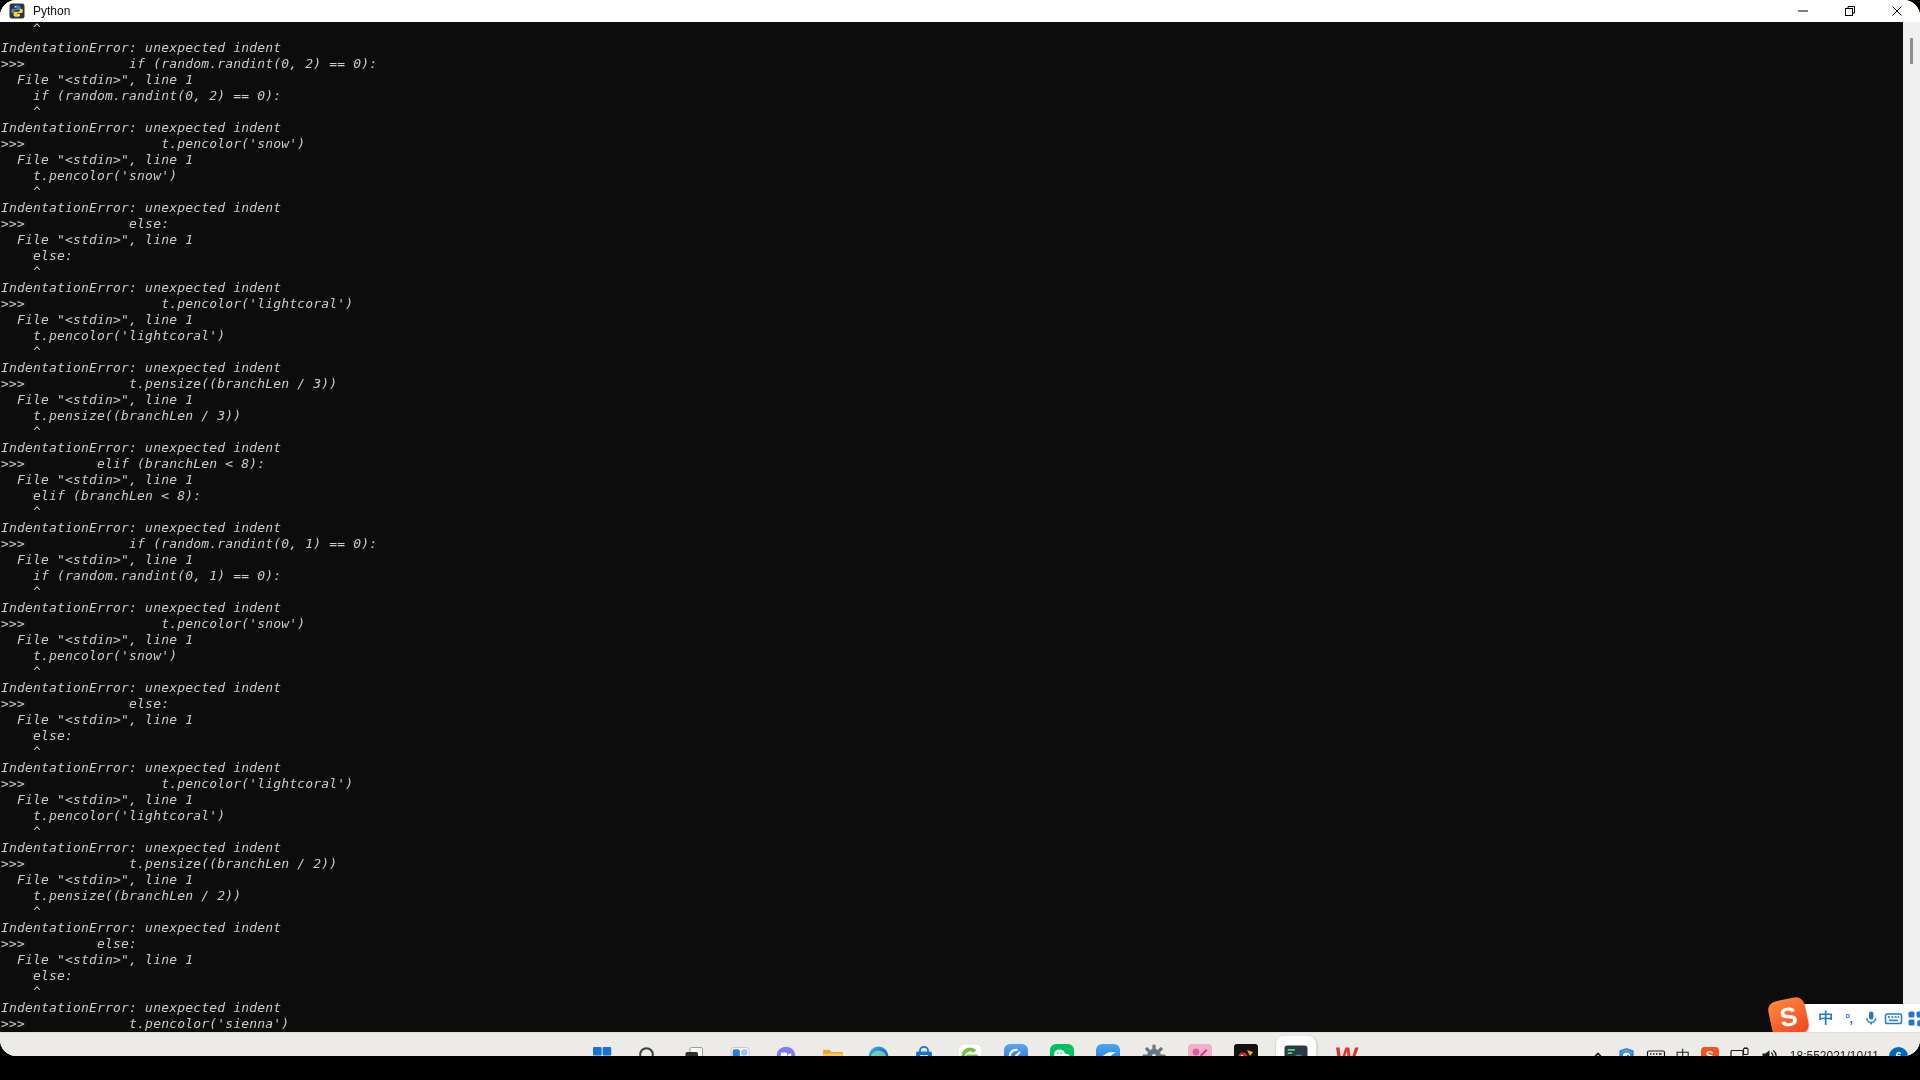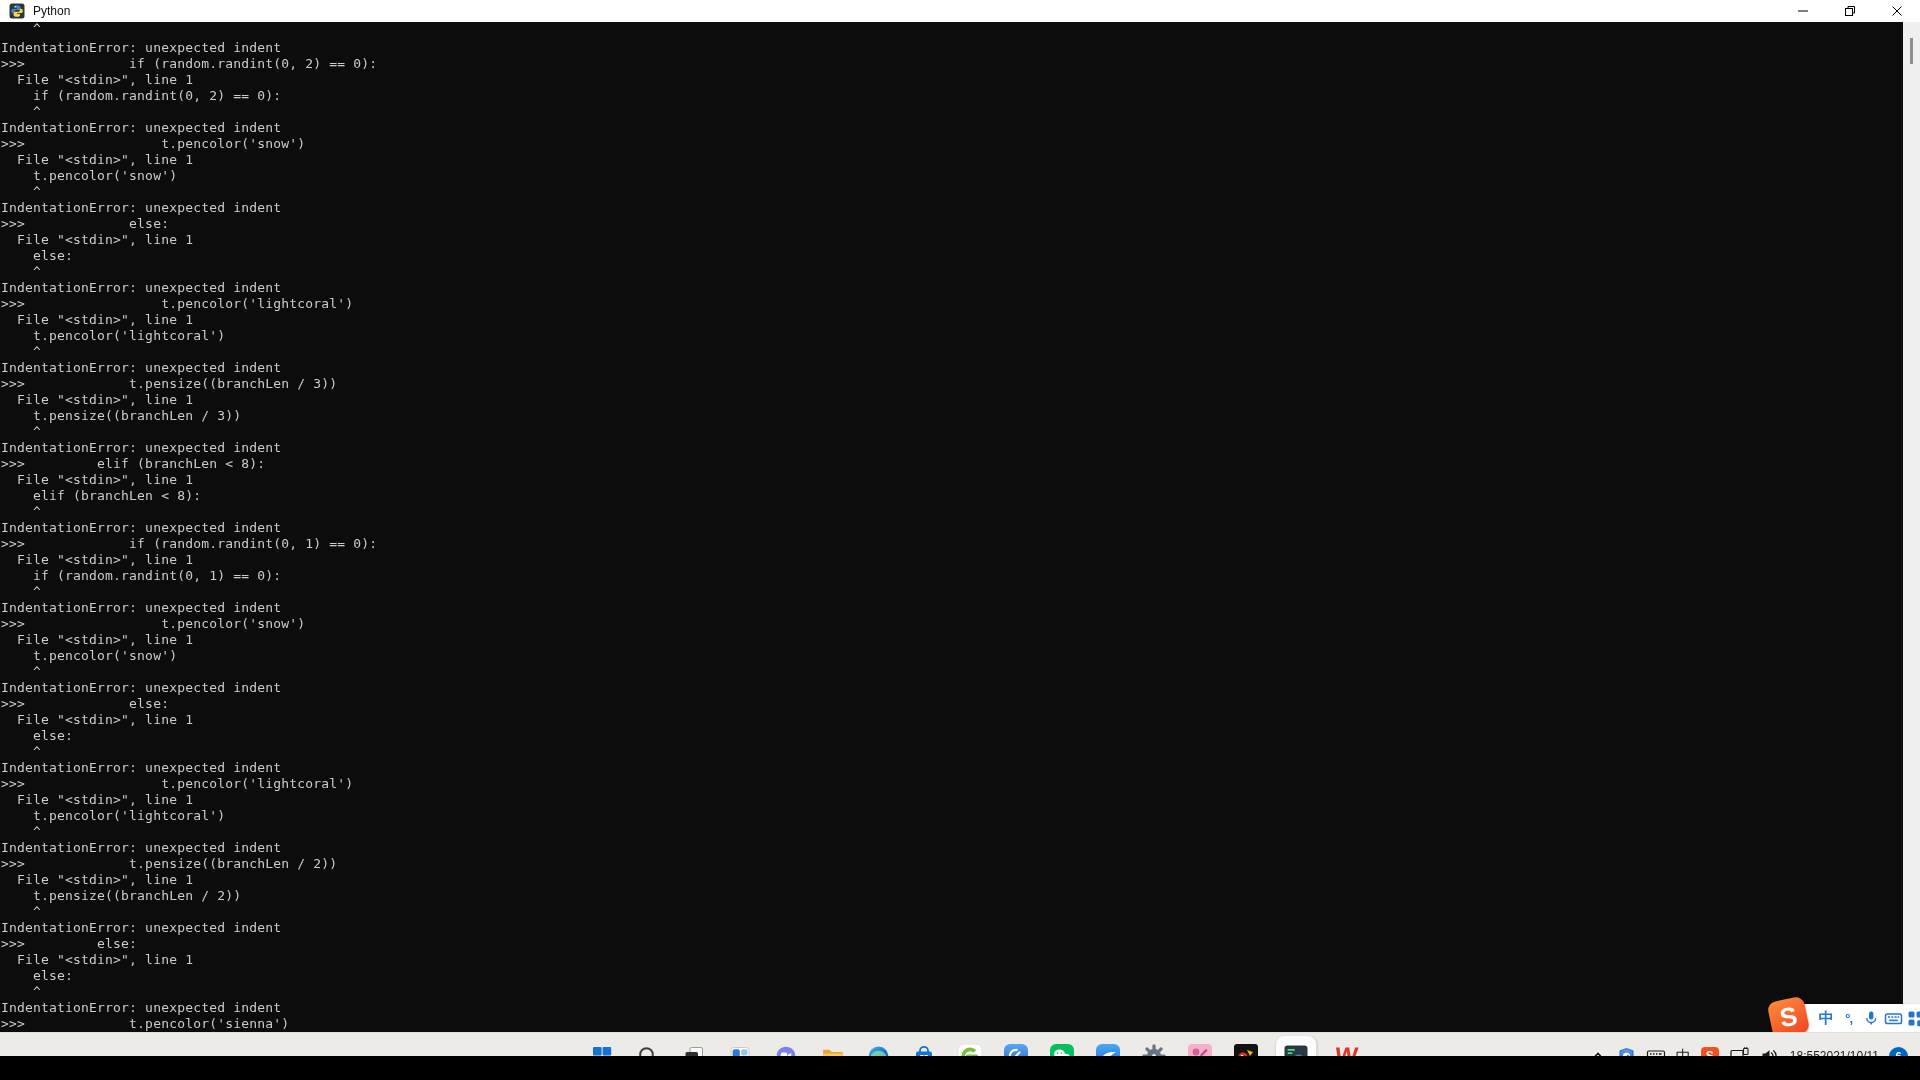--- a/index.html
+++ b/index.html
@@ -1,34 +1,34 @@
 <!DOCTYPE html>
 <html><head>
 <meta charset="utf-8">
 <style>
   html,body{margin:0;padding:0;background:#000;}
   #screen{position:relative;width:1920px;height:1056px;overflow:hidden;
-          font-family:"Liberation Sans",sans-serif;background:#bef264;}
+          font-family:"Liberation Sans",sans-serif;background:#bef264;border-radius:16px;}
 
   
   #titlebar{position:absolute;left:0;top:0;width:1920px;height:22px;background:#ffffff;}
   #titlebar .app-ico{position:absolute;left:9px;top:3px;width:16px;height:16px;}
   #titlebar .title{position:absolute;left:33px;top:0;height:22px;line-height:22px;
                    font-size:12px;color:#111;}
   #win-controls{position:absolute;right:0;top:0;height:22px;display:flex;}
   .win-btn{width:47px;height:22px;display:flex;align-items:center;justify-content:center;}
 
   
   #console{position:absolute;left:0;top:22px;width:1903px;height:1010px;background:#0c0c0c;
            overflow:hidden;color:#cccccc;
            font-family:"DejaVu Sans Mono","Liberation Mono",monospace;
            font-size:13px;line-height:16px;letter-spacing:0.18px;}
   #console pre{margin:0;padding:0 0 0 1px;white-space:pre;}
   .partial{height:18px;line-height:14px;}
-  .block{height:80px;}
+  .block{height:80px;font-style:italic;}
 
   
   #scrollbar{position:absolute;left:1903px;top:22px;width:17px;height:1010px;background:#f0f0f0;}
   #scroll-thumb{position:absolute;left:7px;top:16px;width:3px;height:26px;background:#8f8f8f;}
 
   
   #ime-bar{position:absolute;left:1786px;top:1004px;width:140px;height:28px;background:#ffffff;
            border-radius:8px 0 0 8px;box-shadow:0 1px 3px rgba(0,0,0,.25);
            display:flex;align-items:center;gap:2px;padding-left:30px;box-sizing:border-box;}
   #ime-logo{position:absolute;left:-16px;top:-5px;width:37px;height:37px;border-radius:9px;

